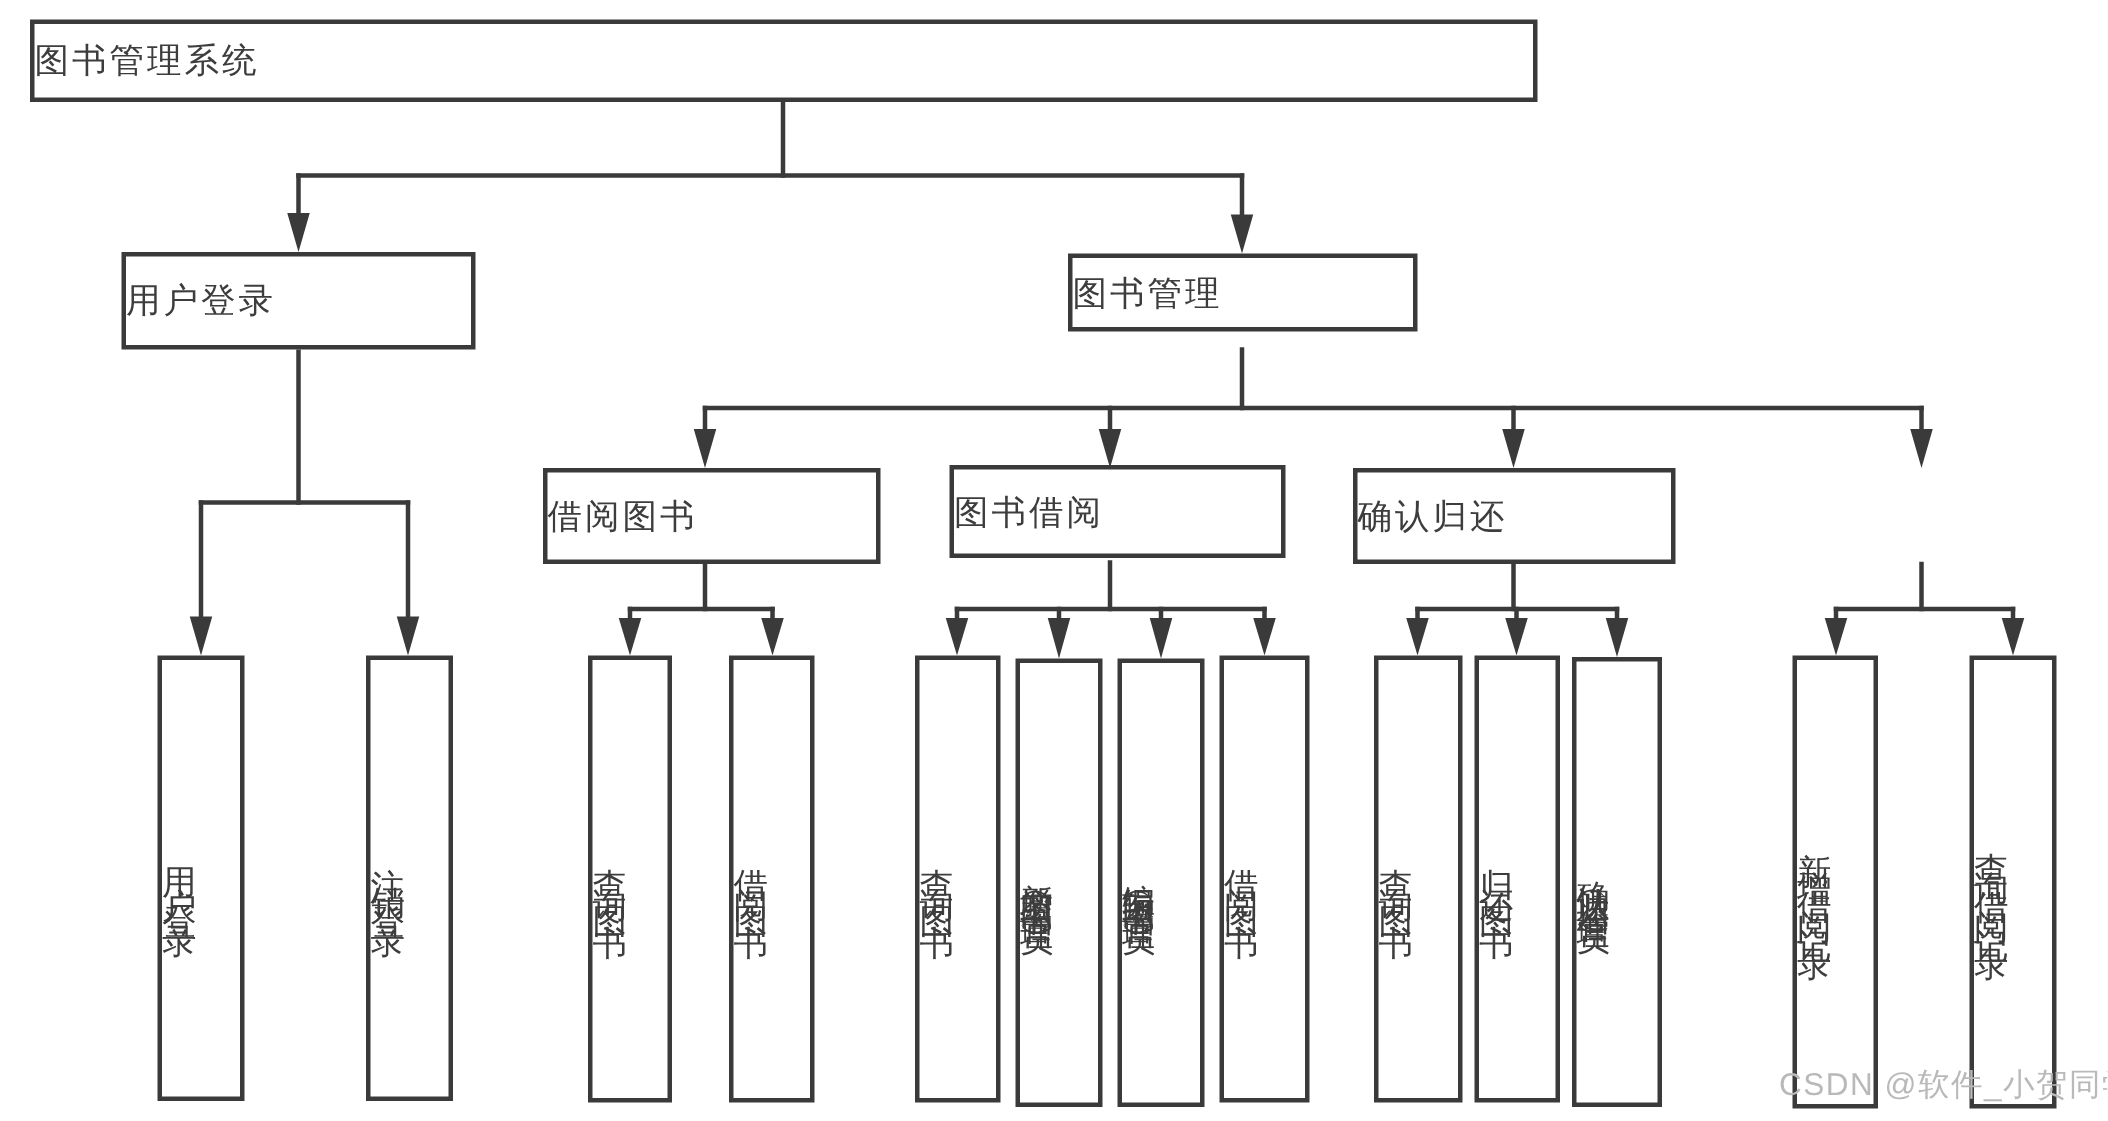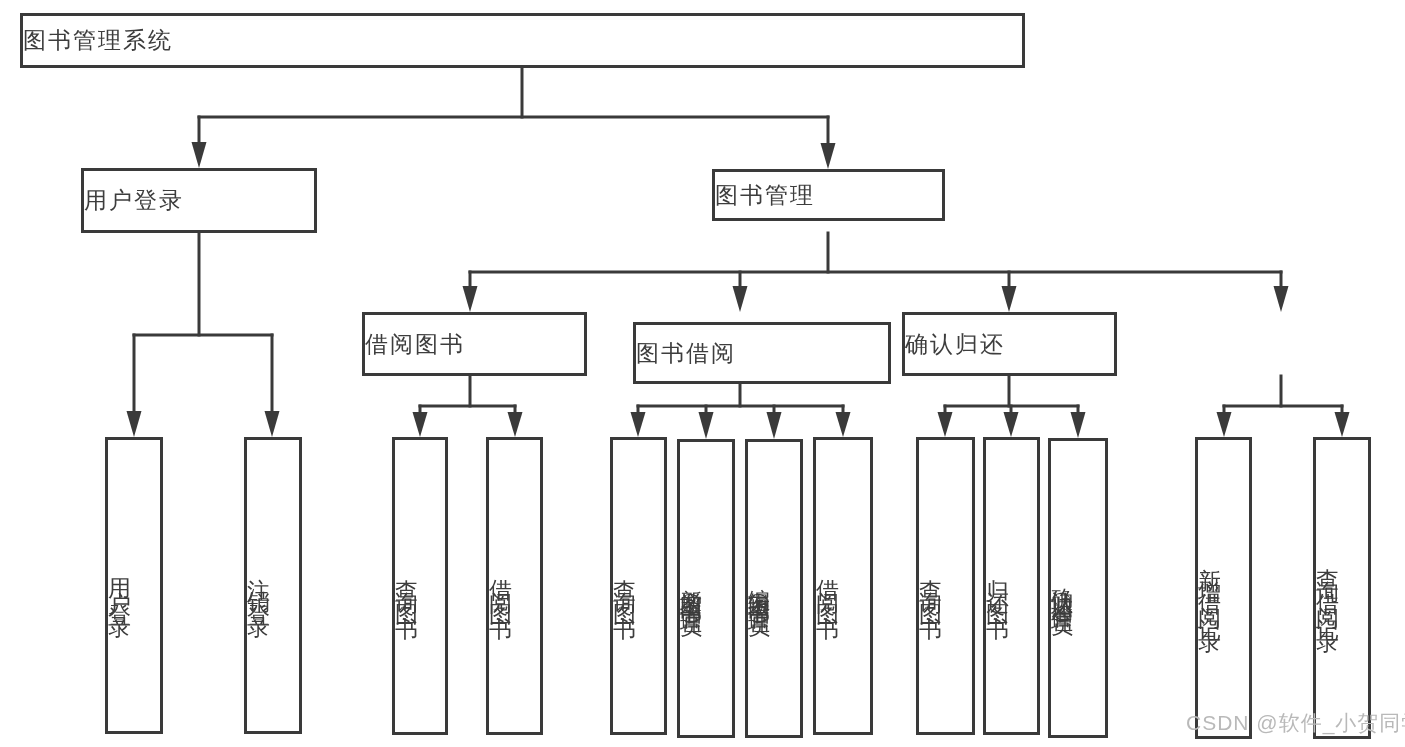--- a/index.html
+++ b/index.html
@@ -125,21 +125,21 @@
   <div class="node" style="left:81px;top:168px;width:236px;height:65px">
     <span>用户登录</span>
   </div>
   <div class="node" style="left:712px;top:169px;width:233px;height:52px">
     <span>图书管理</span>
   </div>
 
   <div class="node" style="left:362px;top:312px;width:225px;height:64px">
     <span>借阅图书</span>
   </div>
-  <div class="node" style="left:633px;top:322px;width:258px;height:62px">
+  <div class="node" style="left:633px;top:310px;width:224px;height:62px">
     <span>图书借阅</span>
   </div>
   <div class="node" style="left:902px;top:312px;width:215px;height:64px">
     <span>确认归还</span>
   </div>
 
   <div class="node v" style="left:105px;top:437px;width:58px;height:297px">
     <span>用户登录</span>
   </div>
   <div class="node v" style="left:244px;top:437px;width:58px;height:297px">

